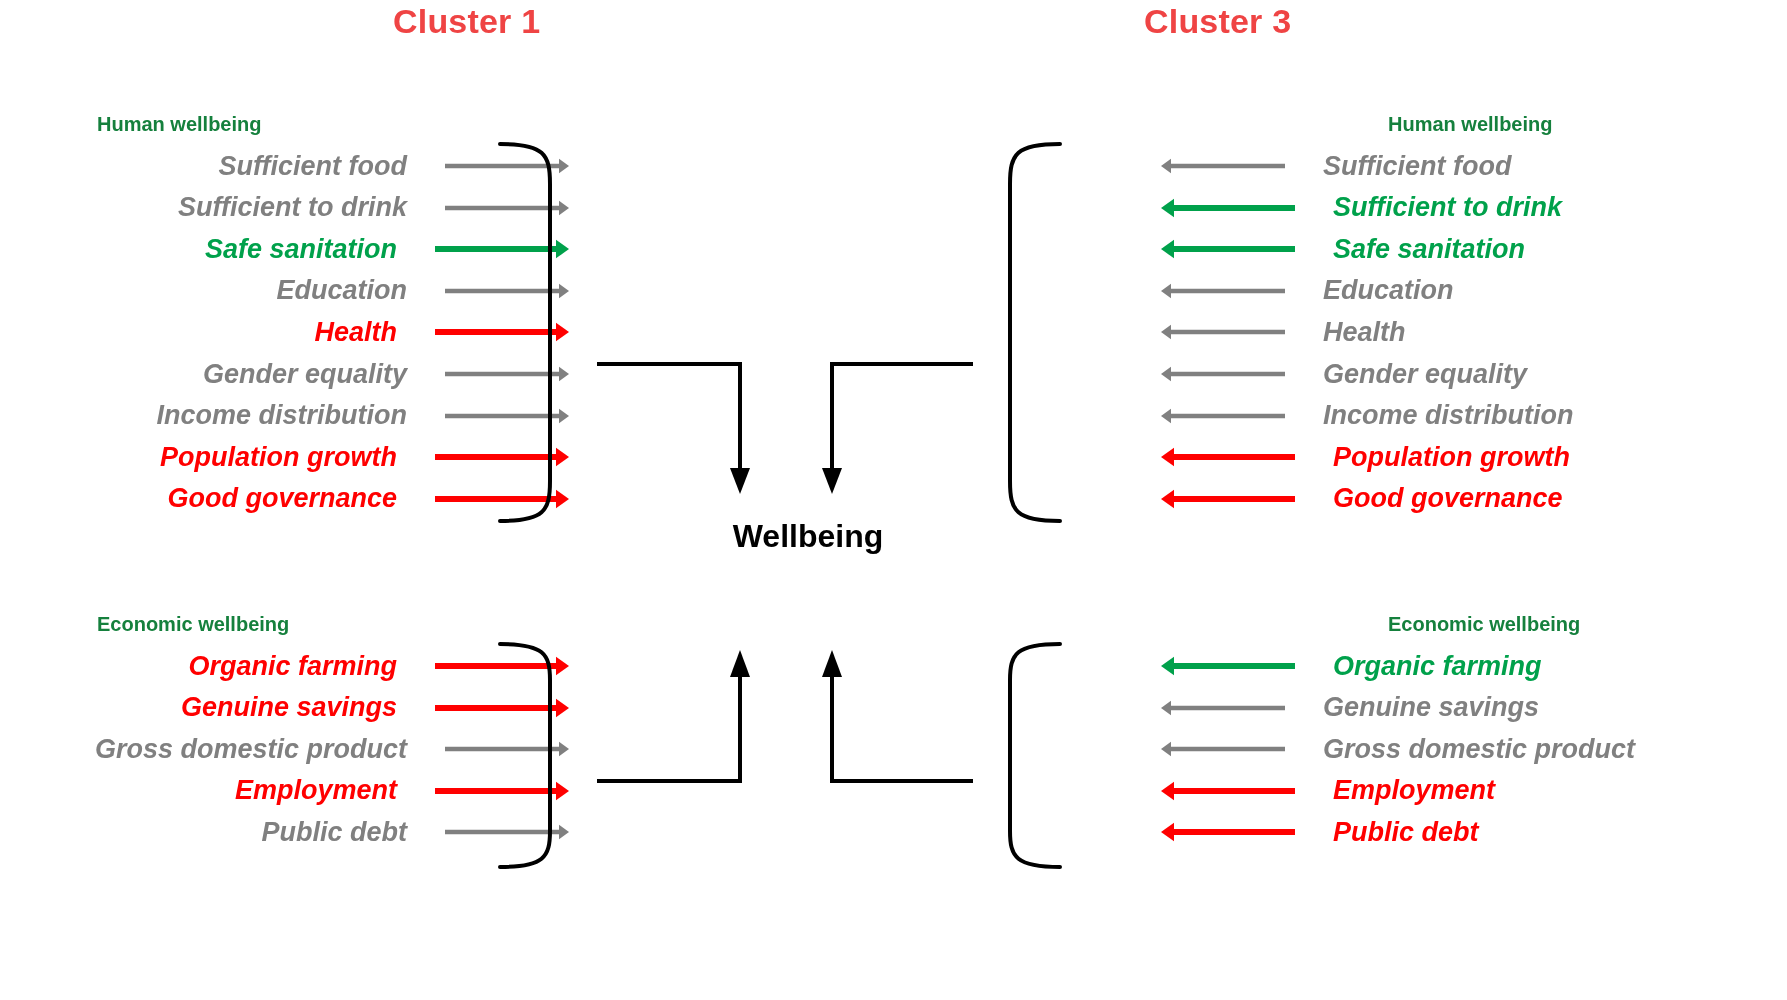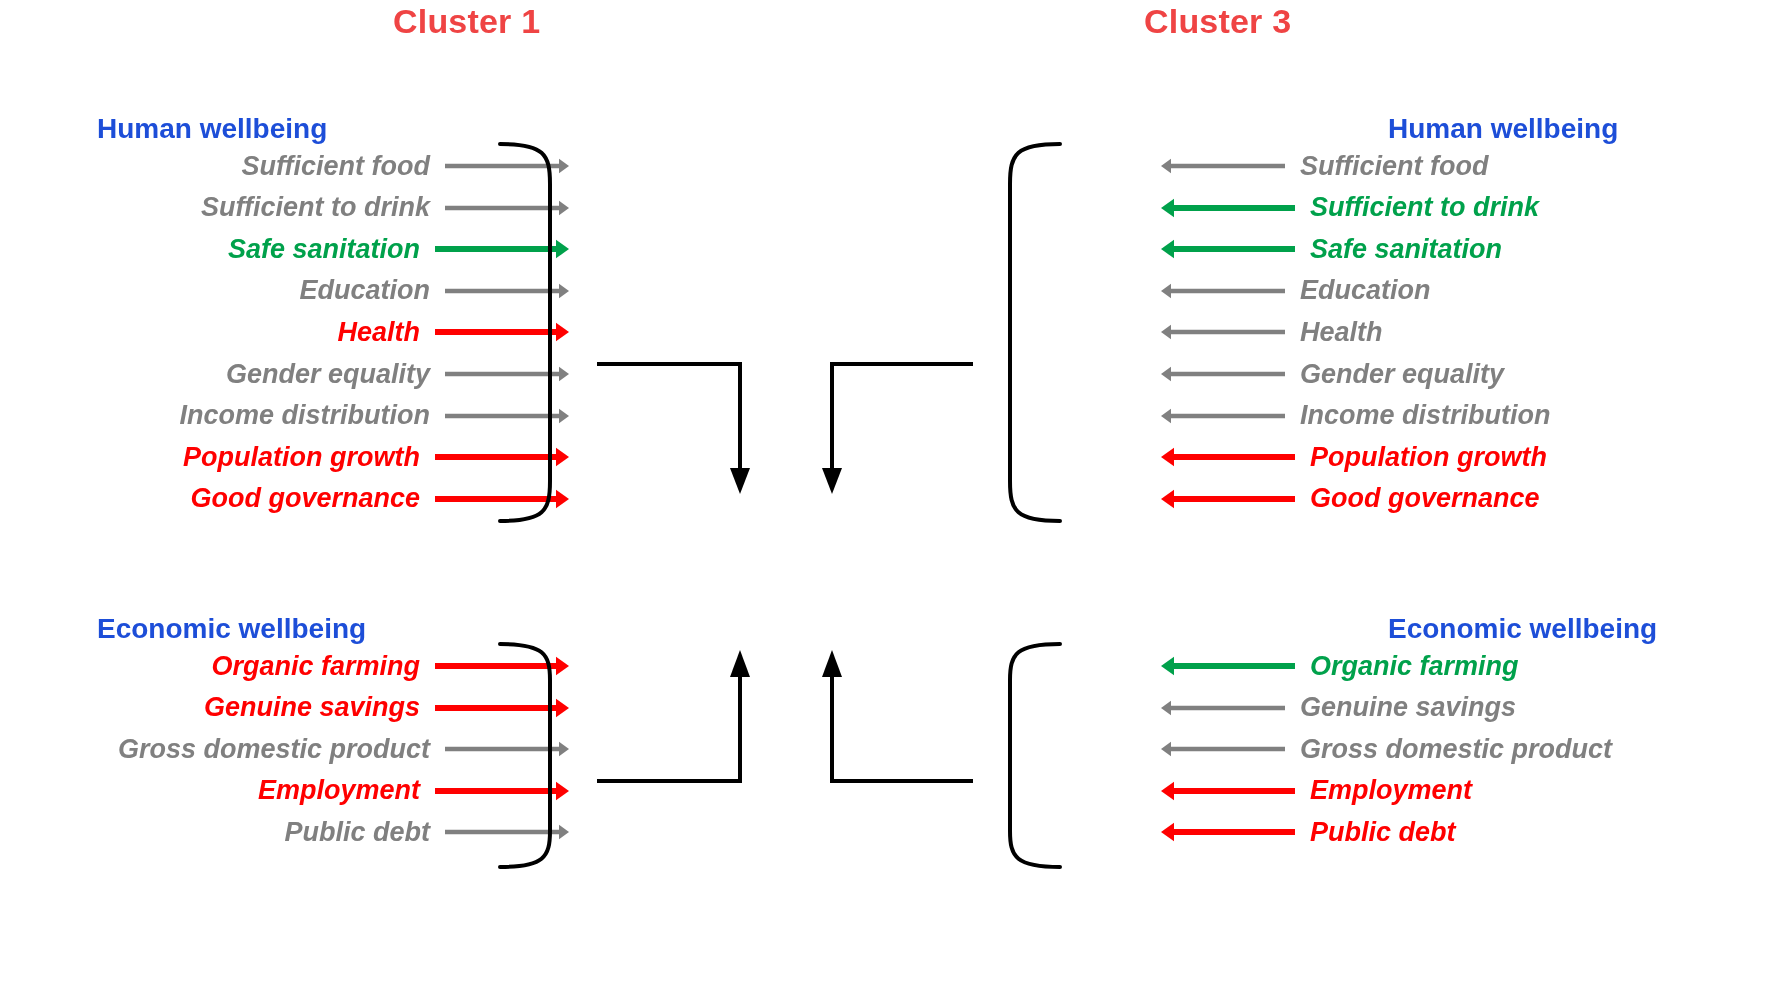--- a/index.html
+++ b/index.html
@@ -13,34 +13,34 @@
   .cluster-title{
     position:absolute;top:2px;
     font-size:34px;font-weight:bold;color:#ef4444;
     letter-spacing:.2px;white-space:nowrap;
   }
   #title-c1{left:393px;}
   #title-c3{left:1144px;}
 
   
   .group-header{
-    position:absolute;font-size:28px;font-weight:bold;color:#1d4ed8;
+    position:absolute;font-size:20px;font-weight:bold;color:#15803d;
     white-space:nowrap;
   }
   .gh-left{left:97px;}
   .gh-right{left:1388px;}
   #gh-l-human{top:113px;}
   #gh-l-econ {top:613px;}
   #gh-r-human{top:113px;}
   #gh-r-econ {top:613px;}
 
   
   .row{
     position:absolute;height:36px;display:flex;align-items:center;
-    font-size:27px;font-weight:bold;font-style:italic;white-space:nowrap;
+    font-size:27px;font-weight:bold;font-style:italic;white-space:nowrap;gap:23px;
   }
   .row.left {left:0px;width:570px;justify-content:flex-end;padding-right:0;}
   .row.right{left:1160px;width:620px;justify-content:flex-start;}
 
   .row .lbl{line-height:1;}
   .row.left  .lbl{text-align:right;}
   .row.right .lbl{text-align:left;}
 
   
   .arrow{display:block;flex:0 0 auto;}
@@ -307,15 +307,16 @@
     <path d="M 2 141 L 145 141 L 145 35" fill="none" stroke="#000" stroke-width="4"></path>
     <path d="M 145 10 L 135 37 L 155 37 Z" fill="#000"></path>
   </svg>
 
   <svg class="connector" style="left:815px;top:640px;" width="170" height="145">
     <path d="M 158 141 L 17 141 L 17 35" fill="none" stroke="#000" stroke-width="4"></path>
     <path d="M 17 10 L 7 37 L 27 37 Z" fill="#000"></path>
   </svg>
 
   <div class="center-label">
+    <span>Wellbeing</span>
   </div>
 
 </div>
 
 </body></html>

